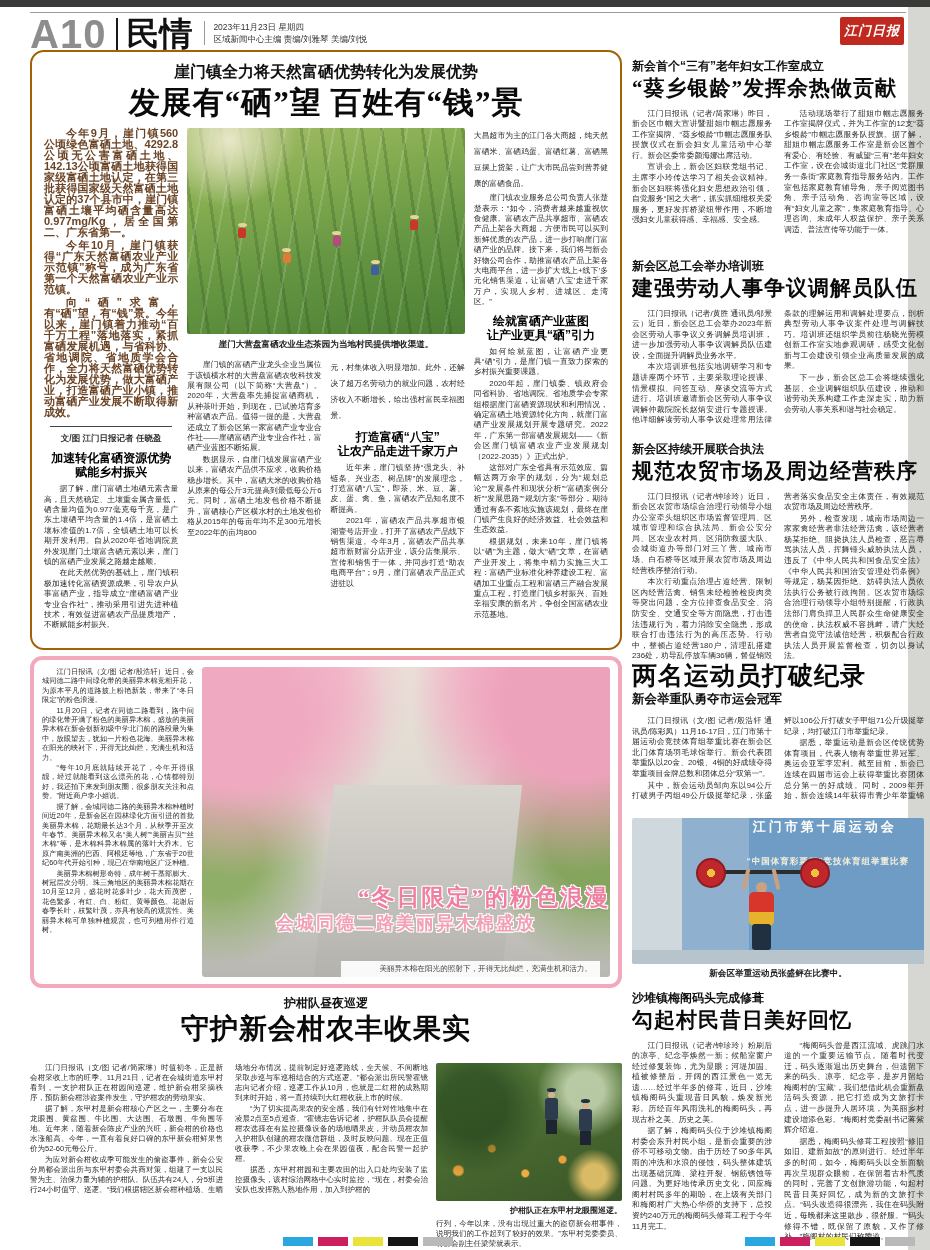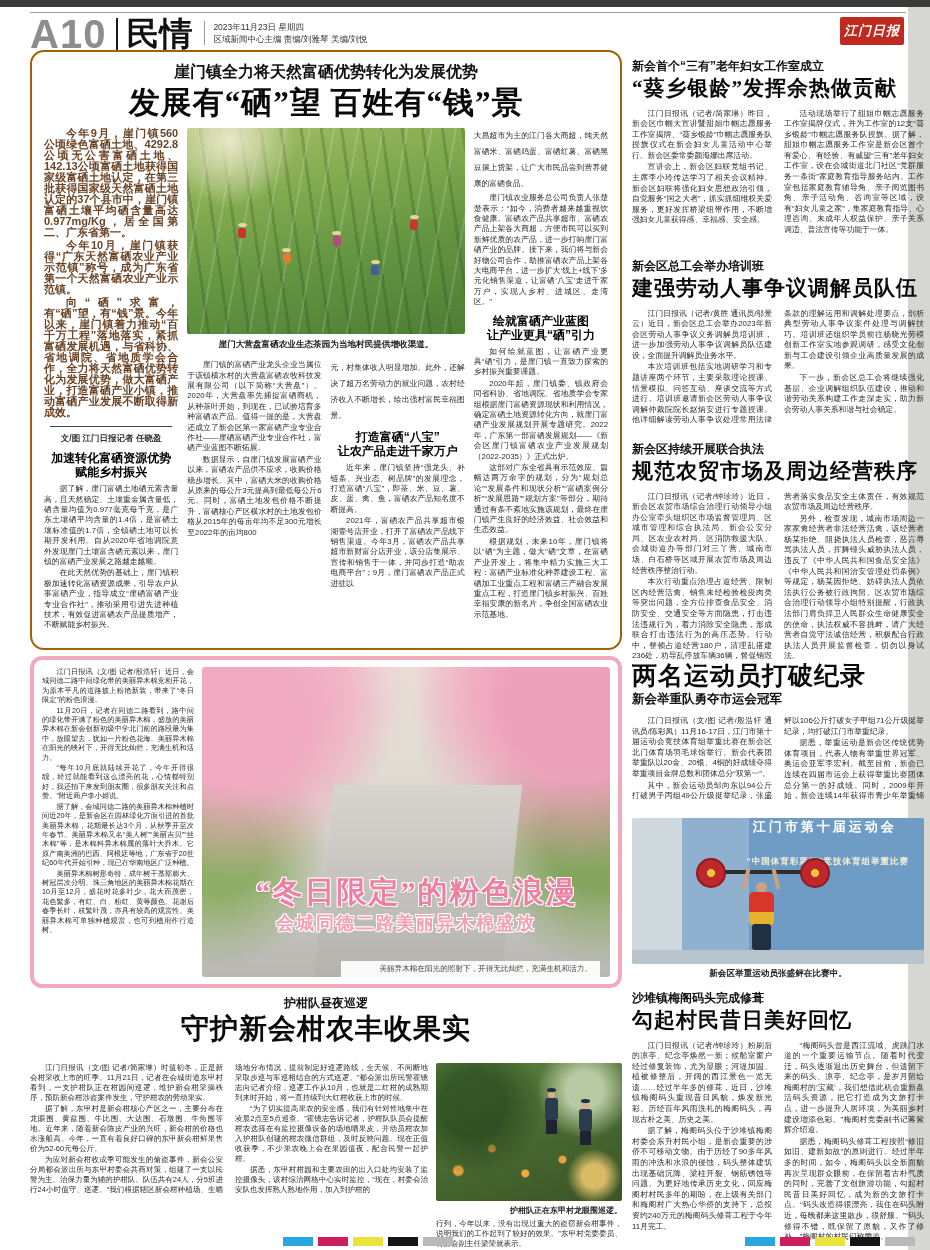--- a/index.html
+++ b/index.html
@@ -57,21 +57,21 @@
      background:
        radial-gradient(circle at 8% 18%, #efa9c0 0 14%, rgba(239,169,192,0) 34%),
        radial-gradient(circle at 20% 4%, #f3bccd 0 12%, rgba(243,188,205,0) 30%),
        radial-gradient(circle at 92% 12%, #eda2bb 0 16%, rgba(237,162,187,0) 36%),
        radial-gradient(circle at 78% 2%, #f5c3d2 0 10%, rgba(245,195,210,0) 26%),
        radial-gradient(circle at 4% 60%, #8fae67 0 10%, rgba(143,174,103,0) 26%),
        radial-gradient(circle at 97% 55%, #85a55e 0 12%, rgba(133,165,94,0) 30%),
        linear-gradient(180deg,#e9e2d8 0%,#ddd8d0 45%,#c9c7c2 72%,#b9b7b2 100%);}
   .froad{position:absolute;left:30%;top:38%;width:46%;height:62%;
      background:linear-gradient(180deg,#d8d5cf,#b4b2ad);transform:skewX(-6deg);}
-  .ftitle{position:absolute;left:0;right:0;bottom:64px;text-align:center;font-size:30px;font-weight:900;
+  .ftitle{position:absolute;left:0;right:0;bottom:64px;text-align:right;font-size:23px;font-weight:900;
      color:#ef7fa2;letter-spacing:2px;font-family:"Liberation Serif","DejaVu Serif",serif;
      text-shadow:-1px -1px 0 #fff,1px -1px 0 #fff,-1px 1px 0 #fff,1px 1px 0 #fff,0 2px 2px rgba(0,0,0,.15);padding-left:21px;}
   .fsub{position:absolute;left:0;right:0;bottom:42px;text-align:center;font-size:18px;font-weight:700;
      color:#f2a0b6;letter-spacing:2px;
      text-shadow:-1px -1px 0 #fff,1px -1px 0 #fff,-1px 1px 0 #fff,1px 1px 0 #fff;}
   .fcap{position:absolute;right:10px;bottom:0;left:34%;background:rgba(255,255,255,.92);color:#444;
      font-size:7.6px;padding:3px 8px;text-align:right;}
 
   
   .citrus{position:absolute;left:30px;top:995px;width:592px;height:252px;overflow:hidden;}

